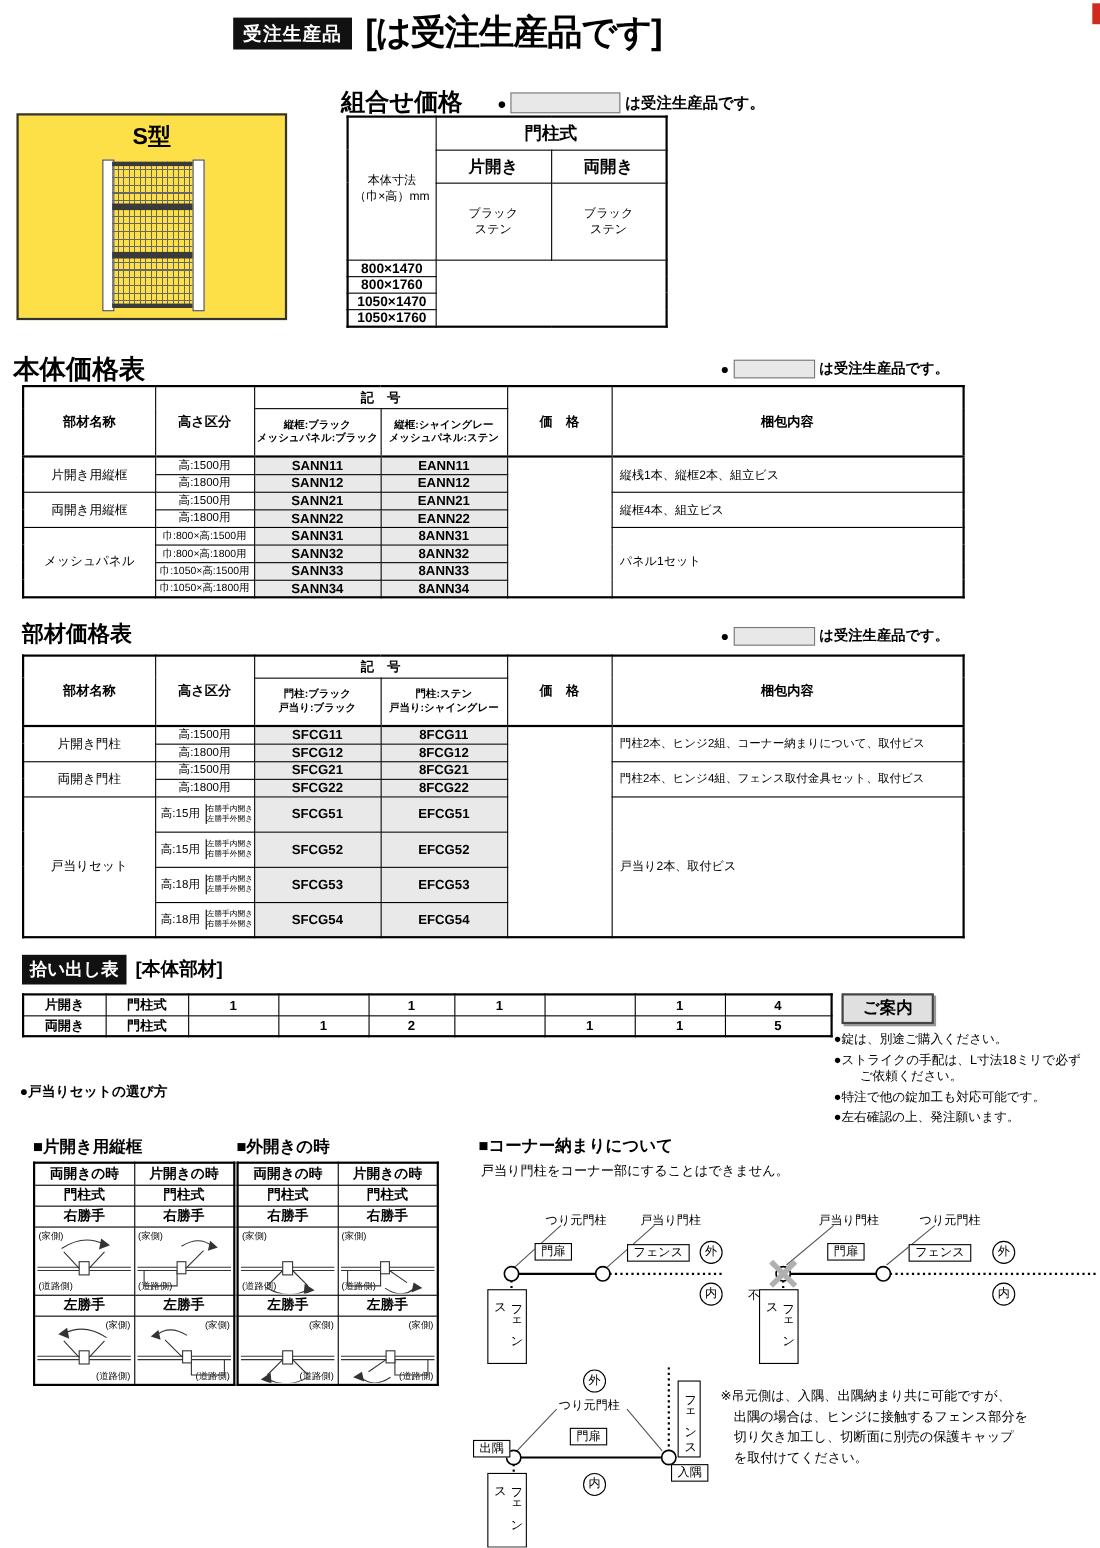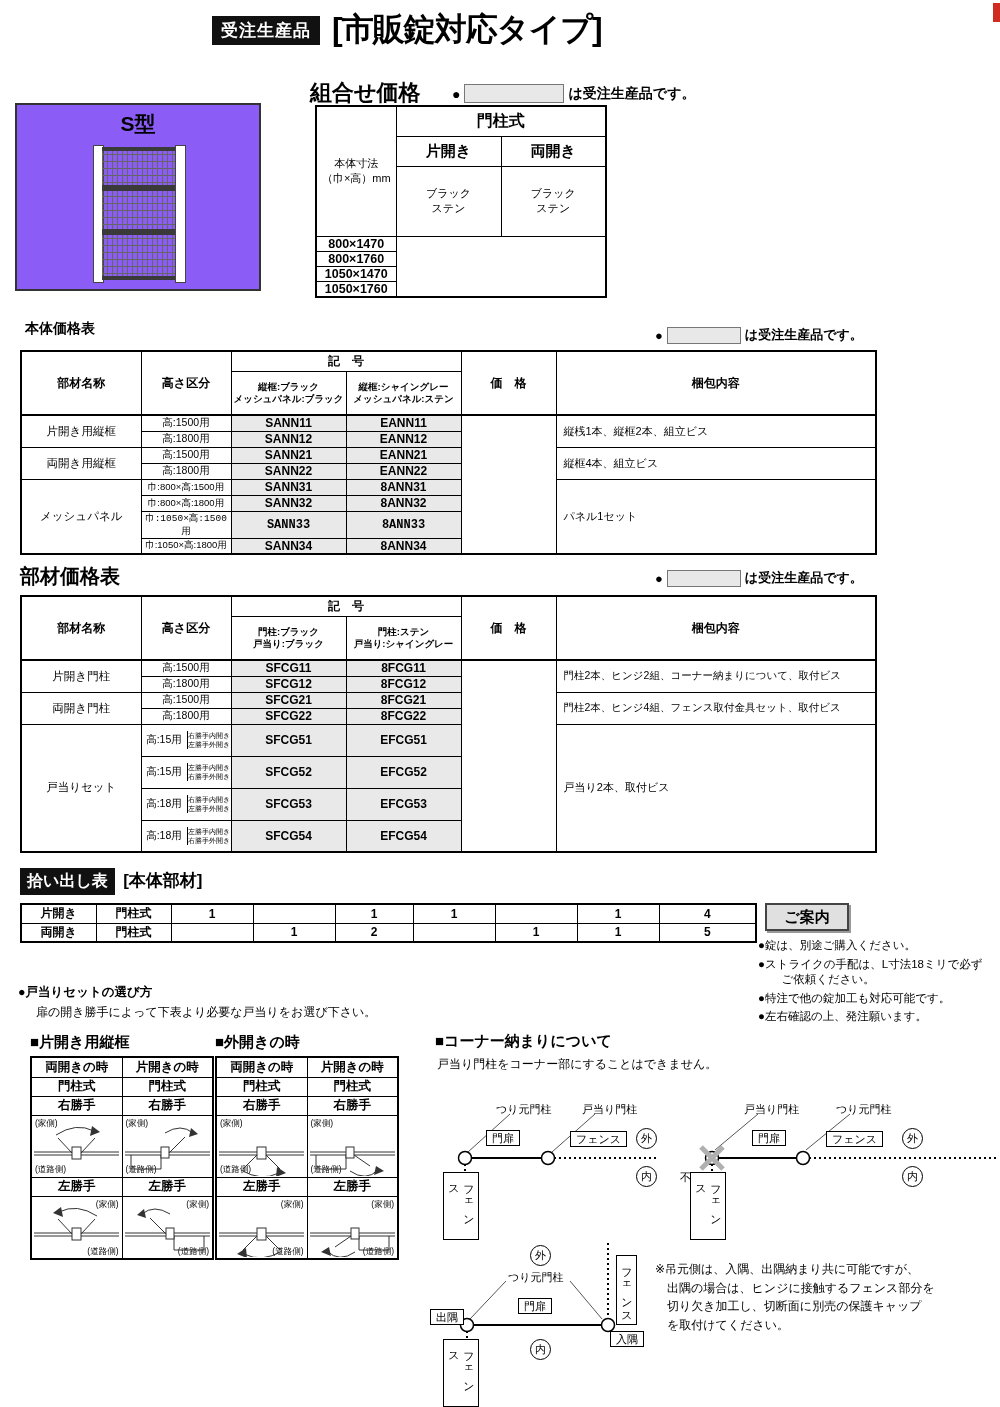--- a/index.html
+++ b/index.html
@@ -23,21 +23,21 @@
   .code{background:#e9e9e9;font-weight:bold;font-size:12px;}
   .hcell{font-weight:bold;font-size:12px;}
   .subh{font-size:9.5px;line-height:1.25;font-weight:bold;}
   .hgt{font-size:10.5px;}
   .cnt{text-align:left !important;padding-left:7px !important;font-size:11px;margin-top:41px;}
   .part{font-size:11.5px;}
   .splitcell{display:flex;height:100%;align-items:stretch;}
   .splitcell .hh{flex:0 0 45px;display:flex;align-items:center;justify-content:center;font-size:10.5px;}
   .splitcell .tt{flex:1;border-left:1px solid #000;display:flex;flex-direction:column;justify-content:center;font-size:7px;line-height:1.3;}
   
-  .figbox{border:2px solid #333;background:#8b5cf6;}
+  .figbox{border:2px solid #333;background:#fde047;}
   .mesh{background:
      repeating-linear-gradient(to right,#666 0 1px,transparent 1px 5px),
      repeating-linear-gradient(to bottom,#666 0 1px,transparent 1px 7px);}
   .frame{border:1px solid #444;background:#fff;}
   .band{background:#3a3a3a;}
   
   .guide-title{background:#e0e0e0;border:2px solid #444;box-shadow:2px 2px 0 #999;
       font-weight:bold;font-size:15px;text-align:center;}
   .guide-item{font-size:11.5px;line-height:1.35;padding-left:12px;text-indent:-12px;margin-bottom:3px;white-space:pre-line;}
   
@@ -58,21 +58,21 @@
   .note12{font-size:12px;}
   .h15{font-weight:bold;font-size:15px;}
 </style>
 </head>
 <body>
 
 <div id="page">
 
   <div class="abs" style="left:212px;top:8px;display:flex;align-items:center;gap:12px;">
     <span class="badge">受注生産品</span>
-    <span class="title-sub">[市販錠対応タイプ]</span>
+    <span class="title-sub">[は受注生産品です]</span>
   </div>
   <div class="abs red-mark" style="left:993px;top:3px;width:7px;height:19px;"></div>
 
   <div class="abs figbox" style="left:15px;top:103px;width:242px;height:184px;">
     <div class="abs b" style="left:0;top:5px;width:100%;text-align:center;font-size:21px;">S型</div>
     <div class="abs frame" style="left:76px;top:40px;width:9px;height:136px;"></div>
     <div class="abs frame" style="left:158px;top:40px;width:9px;height:136px;"></div>
     <div class="abs mesh" style="left:85px;top:42px;width:73px;height:132px;"></div>
     <div class="abs band" style="left:85px;top:42px;width:73px;height:4px;"></div>
     <div class="abs band" style="left:85px;top:80px;width:73px;height:6px;"></div>
@@ -118,21 +118,21 @@
         </tr>
     <tr style="height:15px;">
           <td class="b" style="font-size:12.5px;margin-top:48px;">1050×1470</td>
         </tr>
     <tr style="height:15px;">
           <td class="b" style="font-size:12.5px;">1050×1760</td>
         </tr>
   </tbody>
     </table>
 
-  <div class="abs b" style="left:25px;top:320px;font-size:14px;">本体価格表</div>
+  <div class="abs b" style="left:12px;top:320px;font-size:24px;">本体価格表</div>
   <div class="abs legend" style="left:655px;top:326px;font-size:13px;">
     <span>●</span>
     <span class="swatch" style="width:72px;height:15px;"></span>
     <span>は受注生産品です。</span>
   </div>
 
   <table class="tbl" style="left:20px;top:350px;width:855px;">
     <colgroup>
         <col style="width:120px;">
         <col style="width:90px;">
@@ -185,21 +185,21 @@
       <td class="hgt" style="font-size:9.5px;">巾:800×高:1500用</td>
       <td class="code">SANN31</td>
       <td class="code">8ANN31</td>
       <td rowspan="4" class="cnt">パネル1セット</td>
     </tr>
     <tr style="height:16px;">
       <td class="hgt" style="font-size:9.5px;">巾:800×高:1800用</td>
       <td class="code">SANN32</td>
       <td class="code">8ANN32</td>
     </tr>
-    <tr style="height:16px;font-family:Liberation Mono, monospace;">
+    <tr style="height:16px;">
       <td class="hgt" style="font-size:9.5px;">巾:1050×高:1500用</td>
       <td class="code">SANN33</td>
       <td class="code">8ANN33</td>
     </tr>
     <tr style="height:16px;">
       <td class="hgt" style="font-size:9.5px;">巾:1050×高:1800用</td>
       <td class="code">SANN34</td>
       <td class="code">8ANN34</td>
     </tr>
   </tbody>
@@ -362,21 +362,20 @@
   <div class="abs guide-title" style="left:765px;top:903px;width:80px;height:24px;line-height:24px;">ご案内</div>
   <div class="abs" style="left:758px;top:938px;width:242px;">
     <div class="guide-item">●錠は、別途ご購入ください。</div>
     <div class="guide-item">●ストライクの手配は、L寸法18ミリで必ず
 　ご依頼ください。</div>
     <div class="guide-item">●特注で他の錠加工も対応可能です。</div>
     <div class="guide-item">●左右確認の上、発注願います。</div>
   </div>
 
   <div class="abs b" style="left:18px;top:984px;font-size:12.5px;">●戸当りセットの選び方</div>
-  <div class="abs note12" style="left:36px;top:1004px;">扉の開き勝手によって下表より必要な戸当りをお選び下さい。</div>
 
   <div class="abs b h15" style="left:30px;top:1033px;">■片開き用縦框</div>
   <div class="abs b h15" style="left:215px;top:1033px;">■外開きの時</div>
 
   <table class="tbl" style="left:30px;top:1056px;width:182px;">
     <colgroup>
         <col style="width:91px;">
         <col style="width:91px;">
       </colgroup>
     <tbody>

